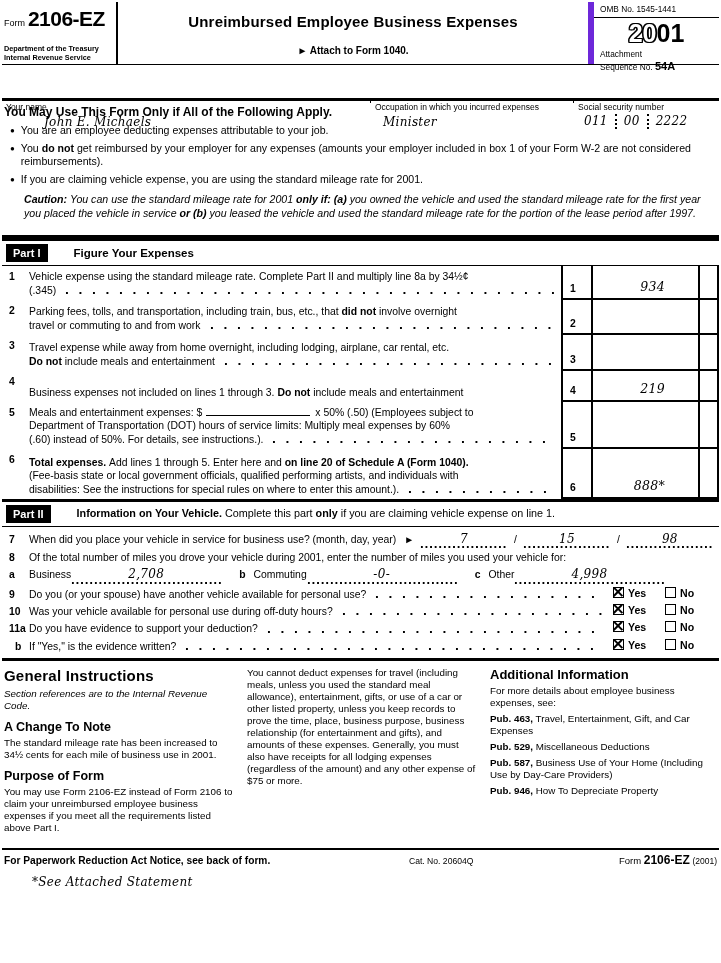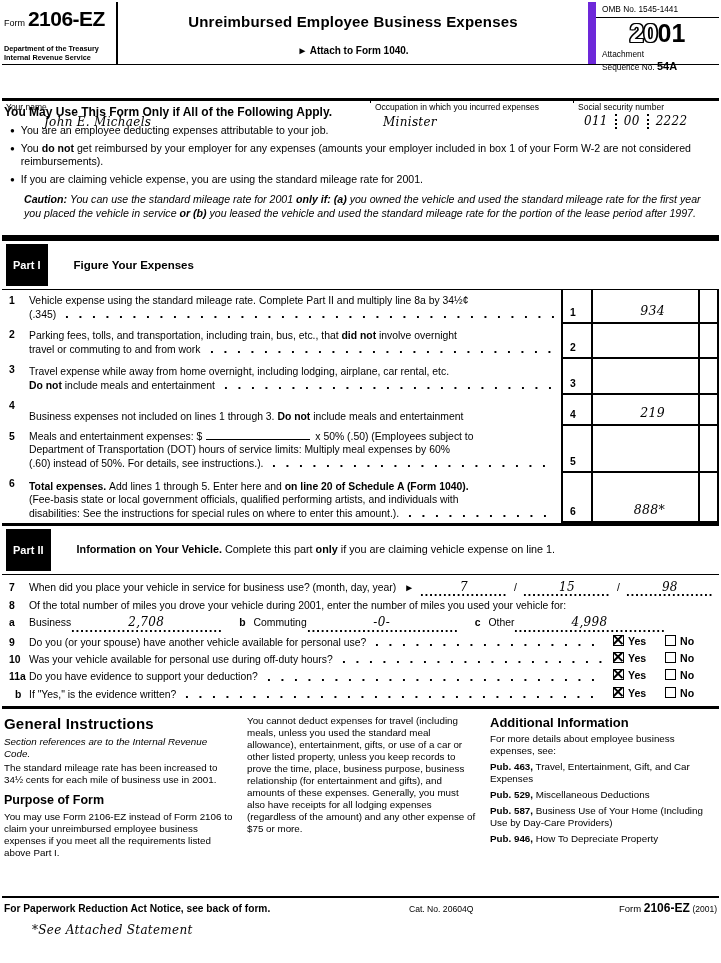--- a/index.html
+++ b/index.html
@@ -17,21 +17,21 @@
 
   
   .hdr { display: flex; height: 63px; border-bottom: 1.5px solid #000; }
   .hdr-left { width: 116px; border-right: 2px solid #000; padding: 4px 2px 2px 2px; display: flex; flex-direction: column; justify-content: space-between; }
   .form-word { font-size: 9px; }
   .form-number { font-size: 21px; font-weight: bold; letter-spacing: -.5px; }
   .dept { font-size: 7.3px; line-height: 1.25; font-weight: bold; }
   .hdr-center { flex: 1; text-align: center; padding-top: 10px; }
   .title { font-size: 15px; font-weight: bold; letter-spacing: .2px; }
   .attach { font-size: 10px; font-weight: bold; margin-top: 14px; }
-  .hdr-right { width: 131px; border-left: 8px solid #6d28d9; display: flex; flex-direction: column; }
+  .hdr-right { width: 131px; border-left: 6px solid #6d28d9; display: flex; flex-direction: column; }
   .omb { font-size: 8.3px; padding: 2px 0 2px 6px; border-bottom: 1.5px solid #000; white-space: nowrap; }
   .year { text-align: center; font-size: 25px; font-weight: bold; line-height: 1; padding-top: 3px; }
   .yr-outline { color: #fff; text-shadow: -1.3px -1.3px 0 #000, 1.3px -1.3px 0 #000, -1.3px 1.3px 0 #000, 1.3px 1.3px 0 #000, 0 -1.3px 0 #000, 0 1.3px 0 #000, -1.3px 0 0 #000, 1.3px 0 0 #000; }
   .attseq { font-size: 8.3px; padding: 3px 0 0 6px; line-height: 1.3; }
   .seq { font-size: 11px; font-weight: bold; }
 
   
   .idrow { display: flex; height: 36px; border-bottom: 3px solid #000; }
   .idcell { padding: 1px 4px; margin-top: 36px; }
   .idcell.name { flex: 1; }
@@ -46,21 +46,21 @@
   
   .elig { min-height: 137px; padding: 4px 4px 4px 2px; border-bottom: 3px solid #000; }
   .elig-h { font-size: 12px; font-weight: bold; margin-bottom: 4px; }
   .bullet { display: flex; margin: 3px 0 4px 0; }
   .bdot { font-size: 8px; padding: 2px 6px 0 6px; }
   .btext { flex: 1; font-size: 10.6px; }
   .caution { margin: 5px 0 0 20px; font-size: 10.6px; line-height: 1.35; }
 
   
   .part-hdr { display: flex; align-items: center; border-top: 3px solid #000; border-bottom: 1.8px solid #000; padding: 3px 0 3px 4px; min-height: 24px; }
-  .part-tag { background: #000; color: #fff; font-weight: bold; font-size: 11px; padding: 14px 7px; margin-right: 26px; white-space: nowrap; }
+  .part-tag { background: #000; color: #fff; font-weight: bold; font-size: 11px; padding: 2px 7px; margin-right: 26px; white-space: nowrap; }
   .part-title { font-weight: bold; font-size: 11.5px; }
   .part-title2 { font-size: 10.8px; }
 
   
   .p1row { display: flex; align-items: stretch; }
   .c-desc { flex: 1; display: flex; align-items: flex-end; padding: 2px 2px 3px 0; }
   .lnum { width: 27px; font-weight: bold; padding-left: 7px; flex: none; }
   .c-desc .lnum { align-self: flex-start; padding-top: 2px; }
   .ltext { flex: 1; }
   .fline { display: flex; flex-wrap: nowrap; white-space: pre-wrap; }
@@ -375,20 +375,21 @@
           <b>No</b>
         </span>
     </div>
 
   </section>
 
   <section class="instr">
     <div class="icol icol1">
       <div class="ih1">General Instructions</div>
       <div class="ipara inote">Section references are to the Internal Revenue Code.</div>
+      <div class="ih2">A Change To Note</div>
       <div class="ipara">The standard mileage rate has been increased to 34½ cents for each mile of business use in 2001.</div>
       <div class="ih2">Purpose of Form</div>
       <div class="ipara">You may use Form 2106-EZ instead of Form 2106 to claim your unreimbursed employee business expenses if you meet all the requirements listed above Part I.</div>
     </div>
     <div class="icol icol2">
       <div class="ipara">You cannot deduct expenses for travel (including meals, unless you used the standard meal allowance), entertainment, gifts, or use of a car or other listed property, unless you keep records to prove the time, place, business purpose, business relationship (for entertainment and gifts), and amounts of these expenses. Generally, you must also have receipts for all lodging expenses (regardless of the amount) and any other expense of $75 or more.</div>
     </div>
     <div class="icol icol3">
       <div class="ih2 first" style="font-size:13px">Additional Information</div>
       <div class="ipara">For more details about employee business expenses, see:</div>

